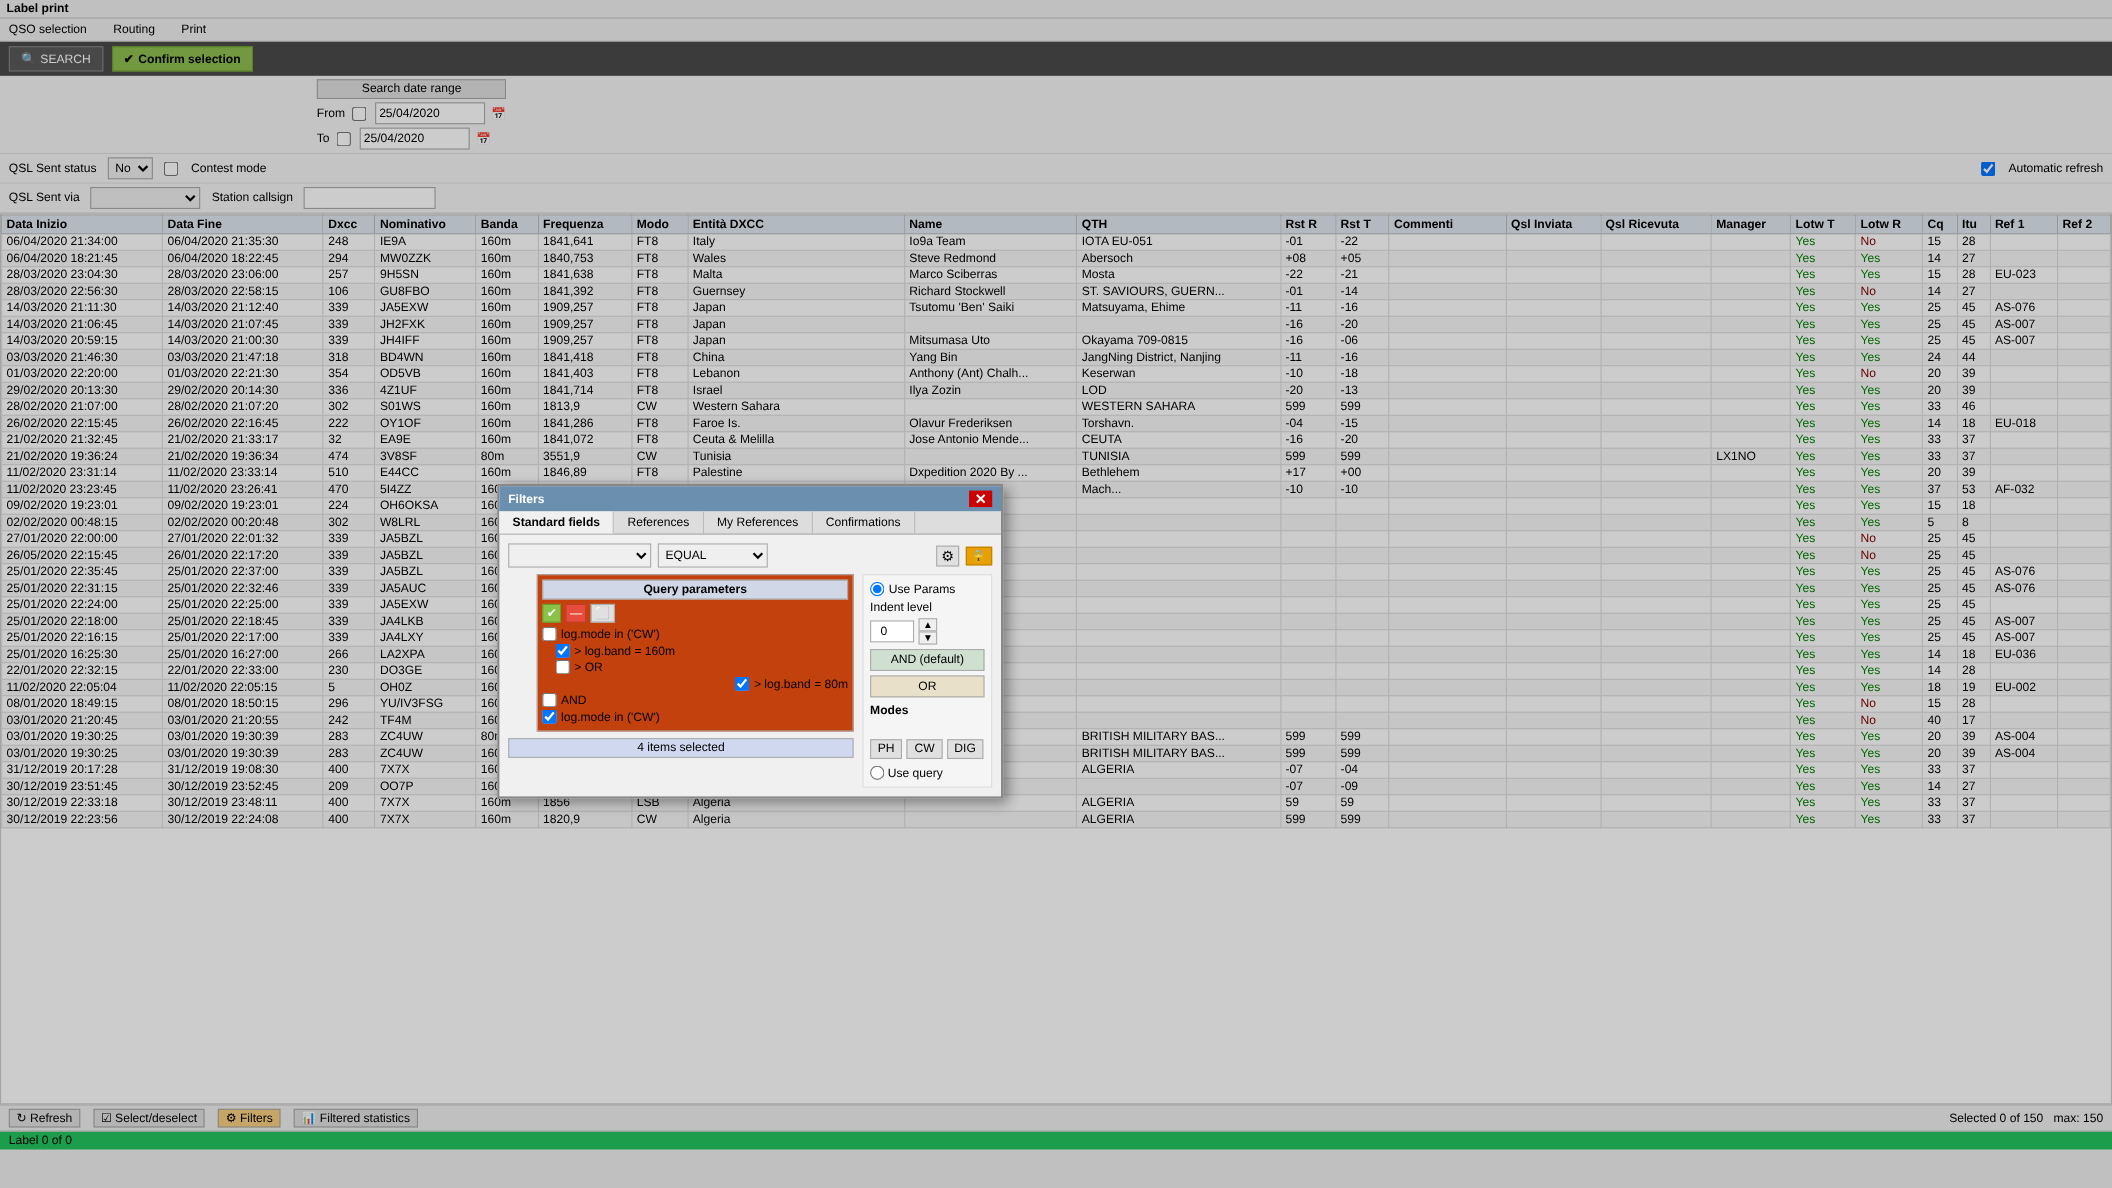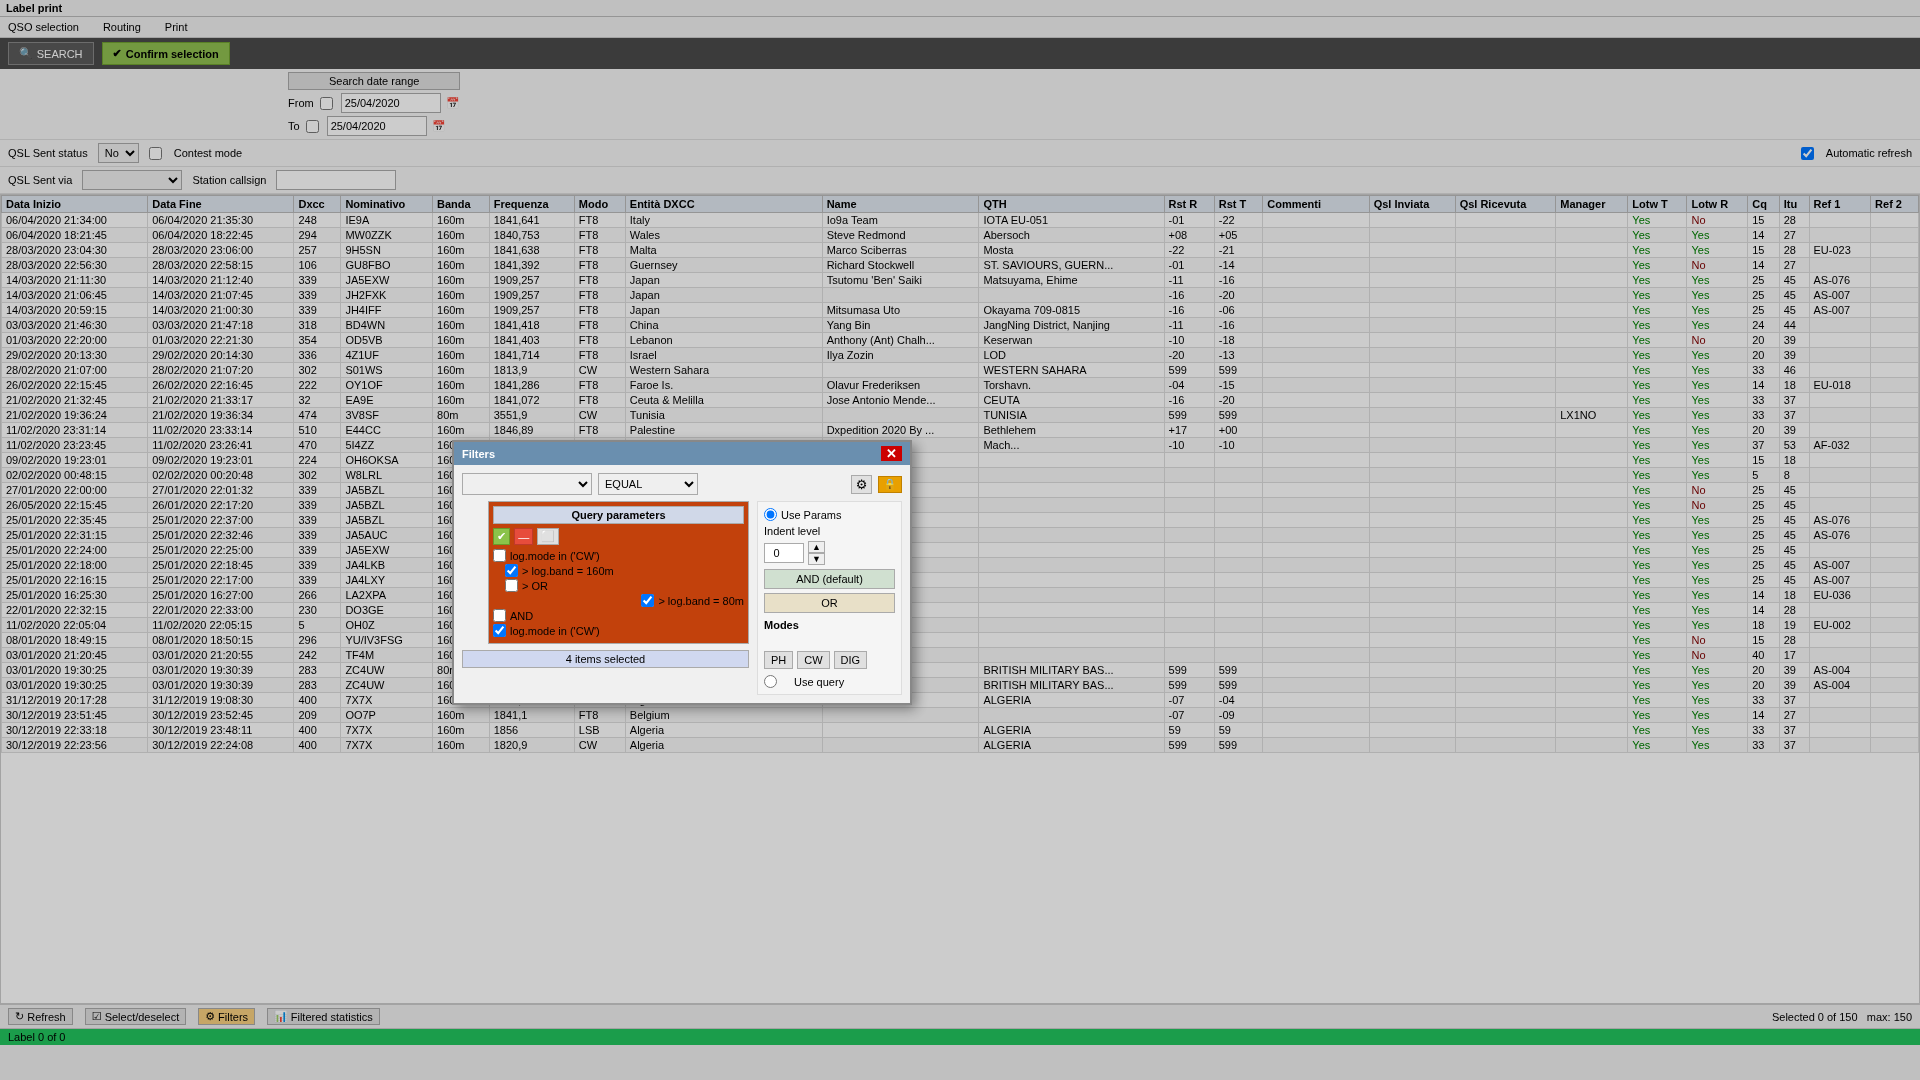--- a/index.html
+++ b/index.html
@@ -54,21 +54,21 @@
     .qp-item { display: flex; align-items: center; gap: 4px; margin-bottom: 2px; }
     .qp-item input[type="checkbox"] { margin: 0; }
     .radio-row { display: flex; align-items: center; gap: 4px; margin-bottom: 4px; }
     .indent-row { display: flex; align-items: center; gap: 4px; margin-bottom: 4px; }
     .indent-input { width: 40px; height: 20px; border: 1px solid #aaa; text-align: center; font-size: 11px; }
     .btn-and { background: #d0e0d0; border: 1px solid #aaa; padding: 3px 8px; cursor: pointer; margin-bottom: 4px; font-size: 11px; width: 100%; }
     .btn-or { background: #e8e0c8; border: 1px solid #aaa; padding: 3px 8px; cursor: pointer; margin-bottom: 6px; font-size: 11px; width: 100%; }
     .modes-label { font-size: 11px; font-weight: bold; margin-bottom: 20px; }
     .modes-row { display: flex; gap: 4px; }
     .mode-btn { border: 1px solid #aaa; padding: 2px 6px; cursor: pointer; font-size: 11px; background: #e0e0e0; }
-    .use-query-row { display: flex; align-items: center; gap: 17px; margin-top: 6px; }
+    .use-query-row { display: flex; align-items: center; gap: 3px; margin-top: 6px; }
     .items-selected-bar { background: #d0d8f0; border: 1px solid #aaa; text-align: center; padding: 2px 0; margin-top: 4px; font-size: 11px; }
     .gear-btn { background: #e0e0e0; border: 1px solid #aaa; cursor: pointer; padding: 1px 4px; float: right; font-size: 13px; }
     .lock-btn { background: #e8a000; border: 1px solid #c08000; cursor: pointer; padding: 1px 4px; color: white; font-size: 11px; }
 
     .section-container { display: flex; }
     .left-section { flex: 1; }
   </style>
 </head>
 <body>
 
@@ -1058,20 +1058,26 @@
 <div class="bottom-label">
   <span>Label 0 of 0</span>
 </div>
 
 <div class="modal-overlay">
   <div class="modal">
     <div class="modal-title-bar">
       <span>Filters</span>
       <button class="modal-close">✕</button>
     </div>
+    <div class="modal-tabs">
+      <div class="modal-tab active">Standard fields</div>
+      <div class="modal-tab">References</div>
+      <div class="modal-tab">My References</div>
+      <div class="modal-tab">Confirmations</div>
+    </div>
     <div class="modal-body">
 
       <div class="modal-row">
         <select class="modal-select" style="width:130px;"></select>
         <select class="modal-select" style="width:100px;">
           <option>EQUAL</option>
         </select>
 
         <button class="gear-btn" style="margin-left:auto;">⚙</button>
         <button class="lock-btn">🔒</button>
@@ -1113,21 +1119,21 @@
             <div class="qp-item">
               <input type="checkbox" checked="" style="">
               <span>log.mode in ('CW')</span>
             </div>
           </div>
           <div class="items-selected-bar">
             <span>4 items selected</span>
           </div>
         </div>
 
-        <div style="width:145px; background:#f5f5f5; border:1px solid #ddd; padding:6px; margin-left:8px;">
+        <div style="width:118px; background:#f5f5f5; border:1px solid #ddd; padding:6px; margin-left:8px;">
           <div class="radio-row">
             <input type="radio" name="mode_select" checked="" style="">
             <label>Use Params</label>
           </div>
           <div class="indent-row">
             <label>Indent level</label>
           </div>
           <div class="indent-row">
             <input type="number" class="indent-input" value="0" style="">
             <div style="display:flex; flex-direction:column;">

